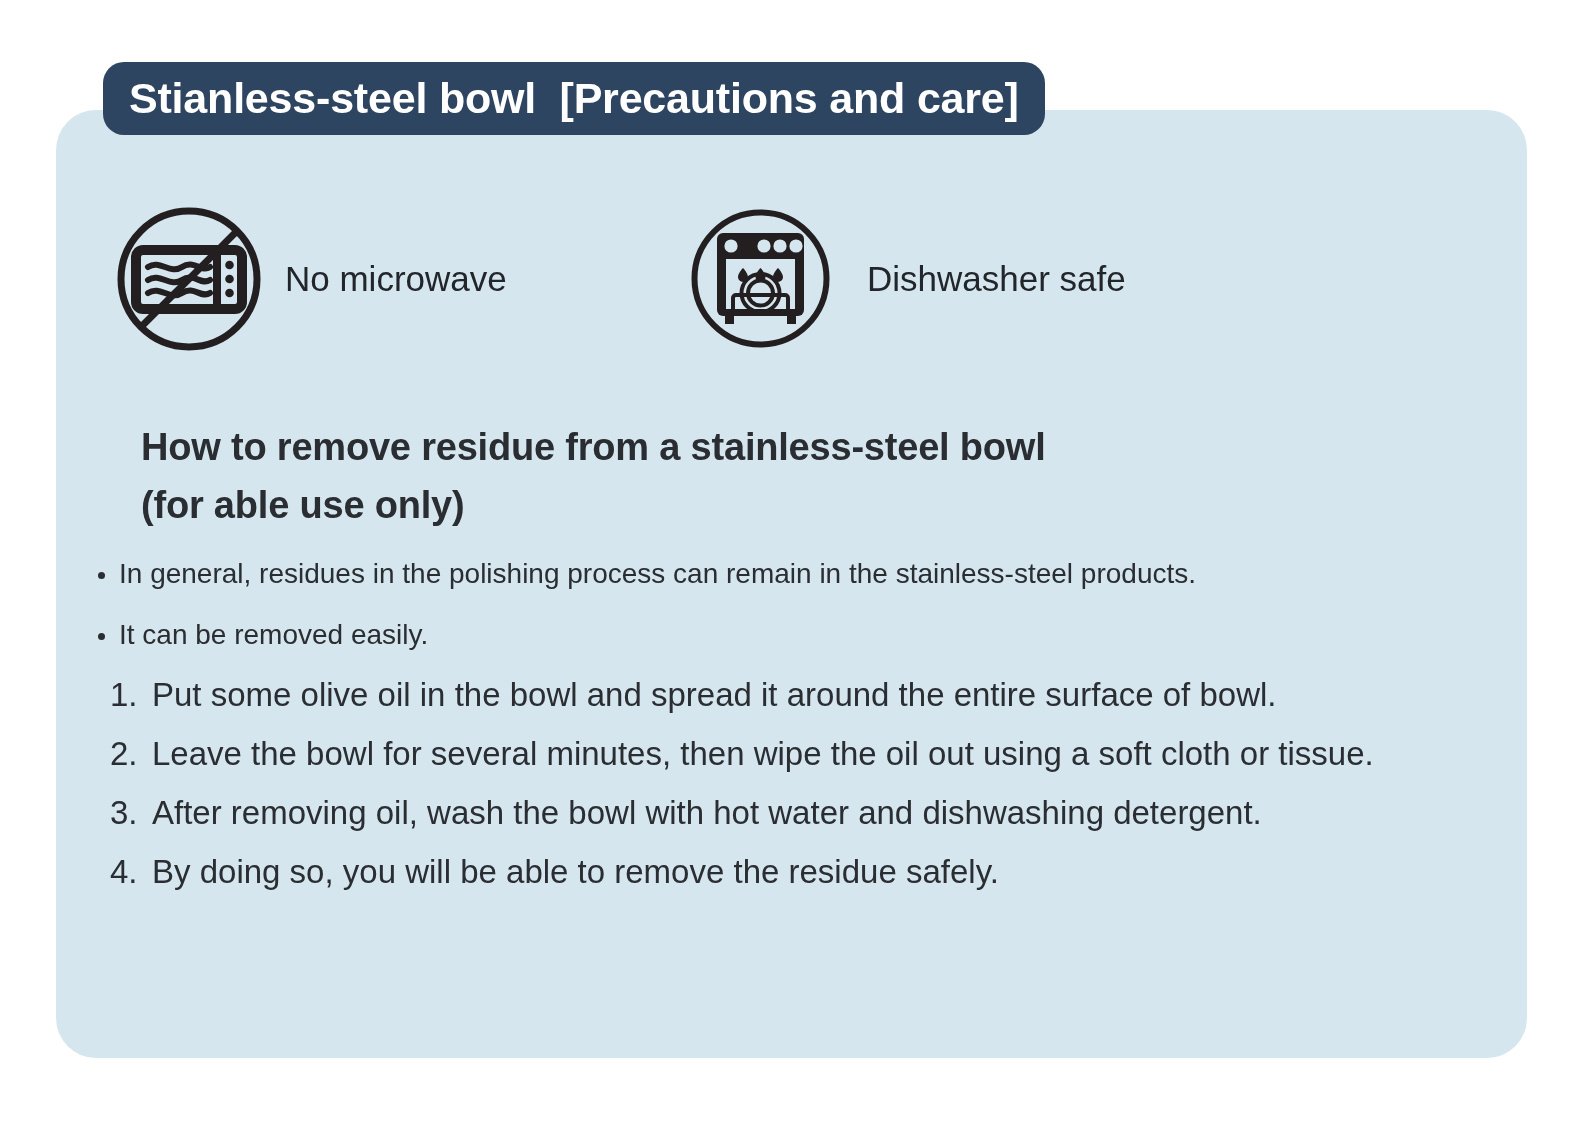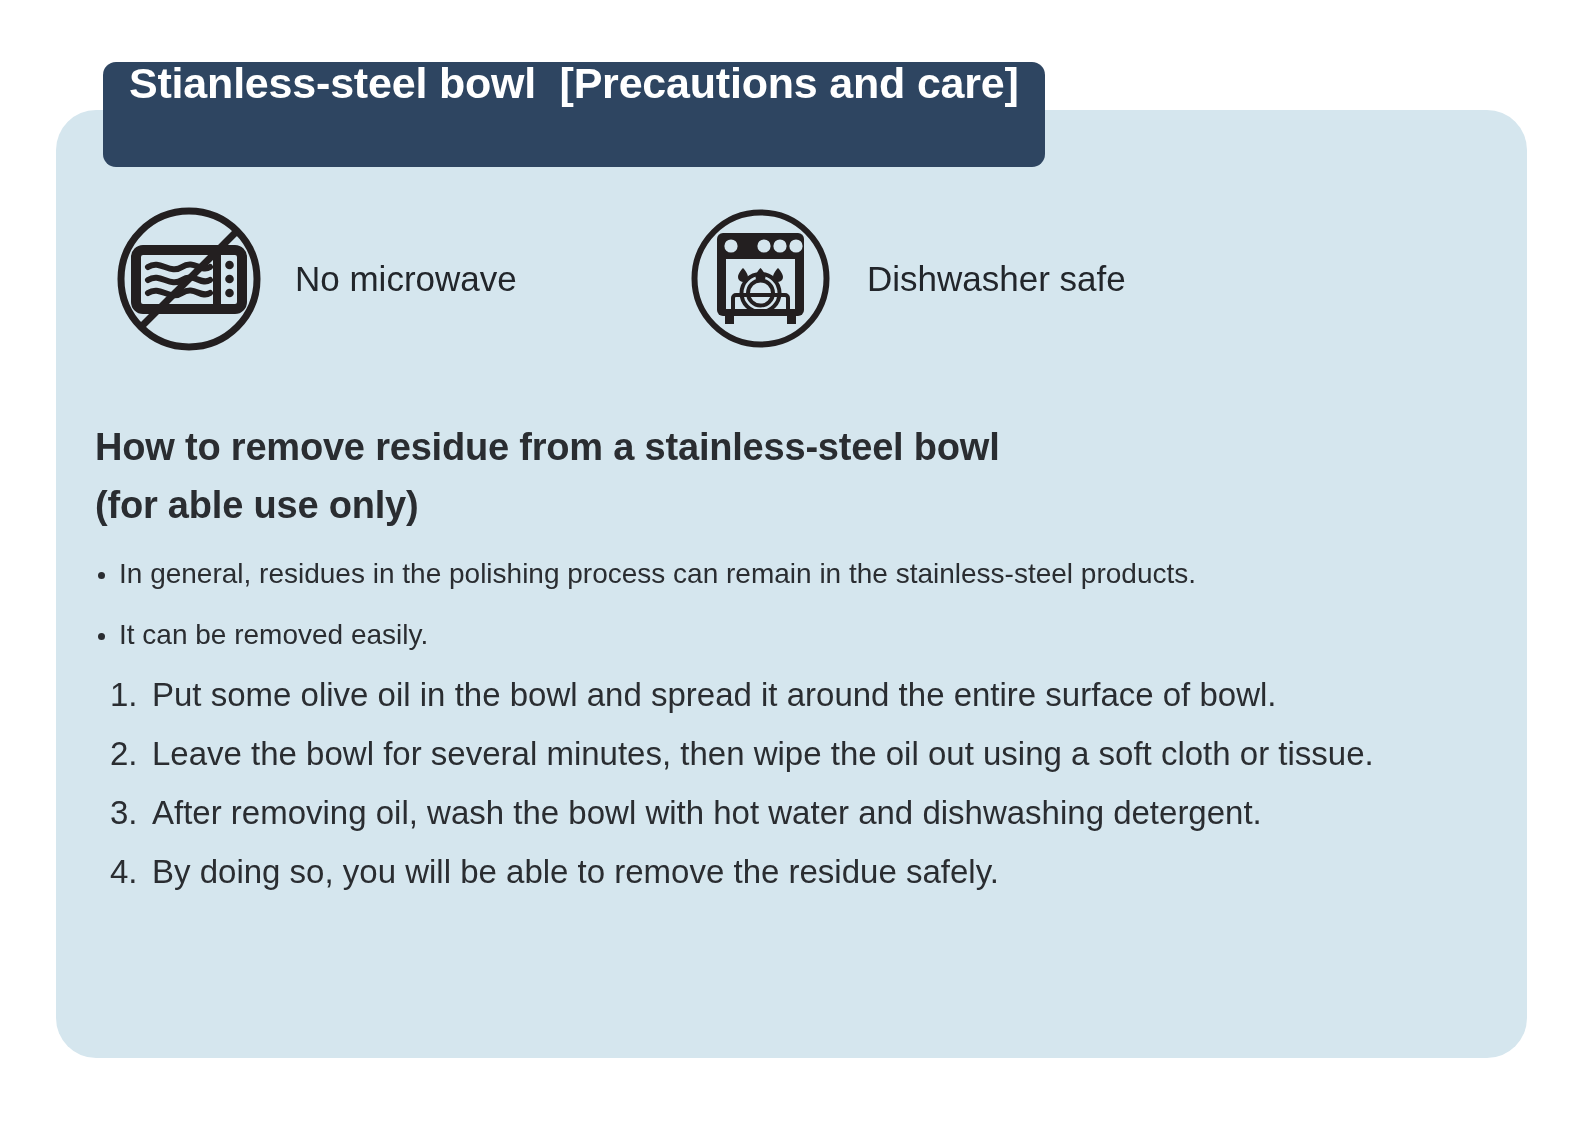--- a/index.html
+++ b/index.html
@@ -25,26 +25,26 @@
     background: #d5e6ee;
     border-radius: 40px;
     box-sizing: border-box;
   }
 
   
   #title-bar {
     position: absolute;
     left: 103px;
     top: 62px;
-    height: 105px;
+    height: 73px;
     padding: 0 26px 0 26px;
     background: #2e4561;
-    border-radius: 13px;
+    border-radius: 21px;
     display: flex;
-    align-items: flex-start;
+    align-items: center;
     box-sizing: border-box;
     z-index: 5;
   }
   #title-bar .title-text {
     color: #ffffff;
     font-size: 43px;
     font-weight: 700;
     letter-spacing: -0.2px;
     white-space: pre;
     line-height: 1;
@@ -71,40 +71,41 @@
     width: 152px;
     height: 152px;
     flex: 0 0 152px;
   }
   .icon-art.dw { width: 145px; height: 145px; flex: 0 0 145px; }
 
   .icon-label {
     font-size: 35px;
     font-weight: 400;
     color: #22262b;
-    margin-left: 30px;
+    margin-left: 20px;
     white-space: nowrap;
     line-height: 1;
   }
   .icon-item.dishwasher .icon-label { margin-left: 34px; }
 
   
   #body-copy {
     position: absolute;
     left: 95px;
     top: 418px;
     width: 1420px;
     color: #2a2d31;
   }
   .howto-heading {
     font-size: 38px;
     font-weight: 700;
     line-height: 58px;
     letter-spacing: -0.2px;
     white-space: nowrap;
+    margin-left: 46px;
   }
   .bullet-list {
     list-style: none;
     margin: 9px 0 0 0;
     padding: 0;
   }
   .bullet-list li {
     position: relative;
     font-size: 28px;
     font-weight: 400;

